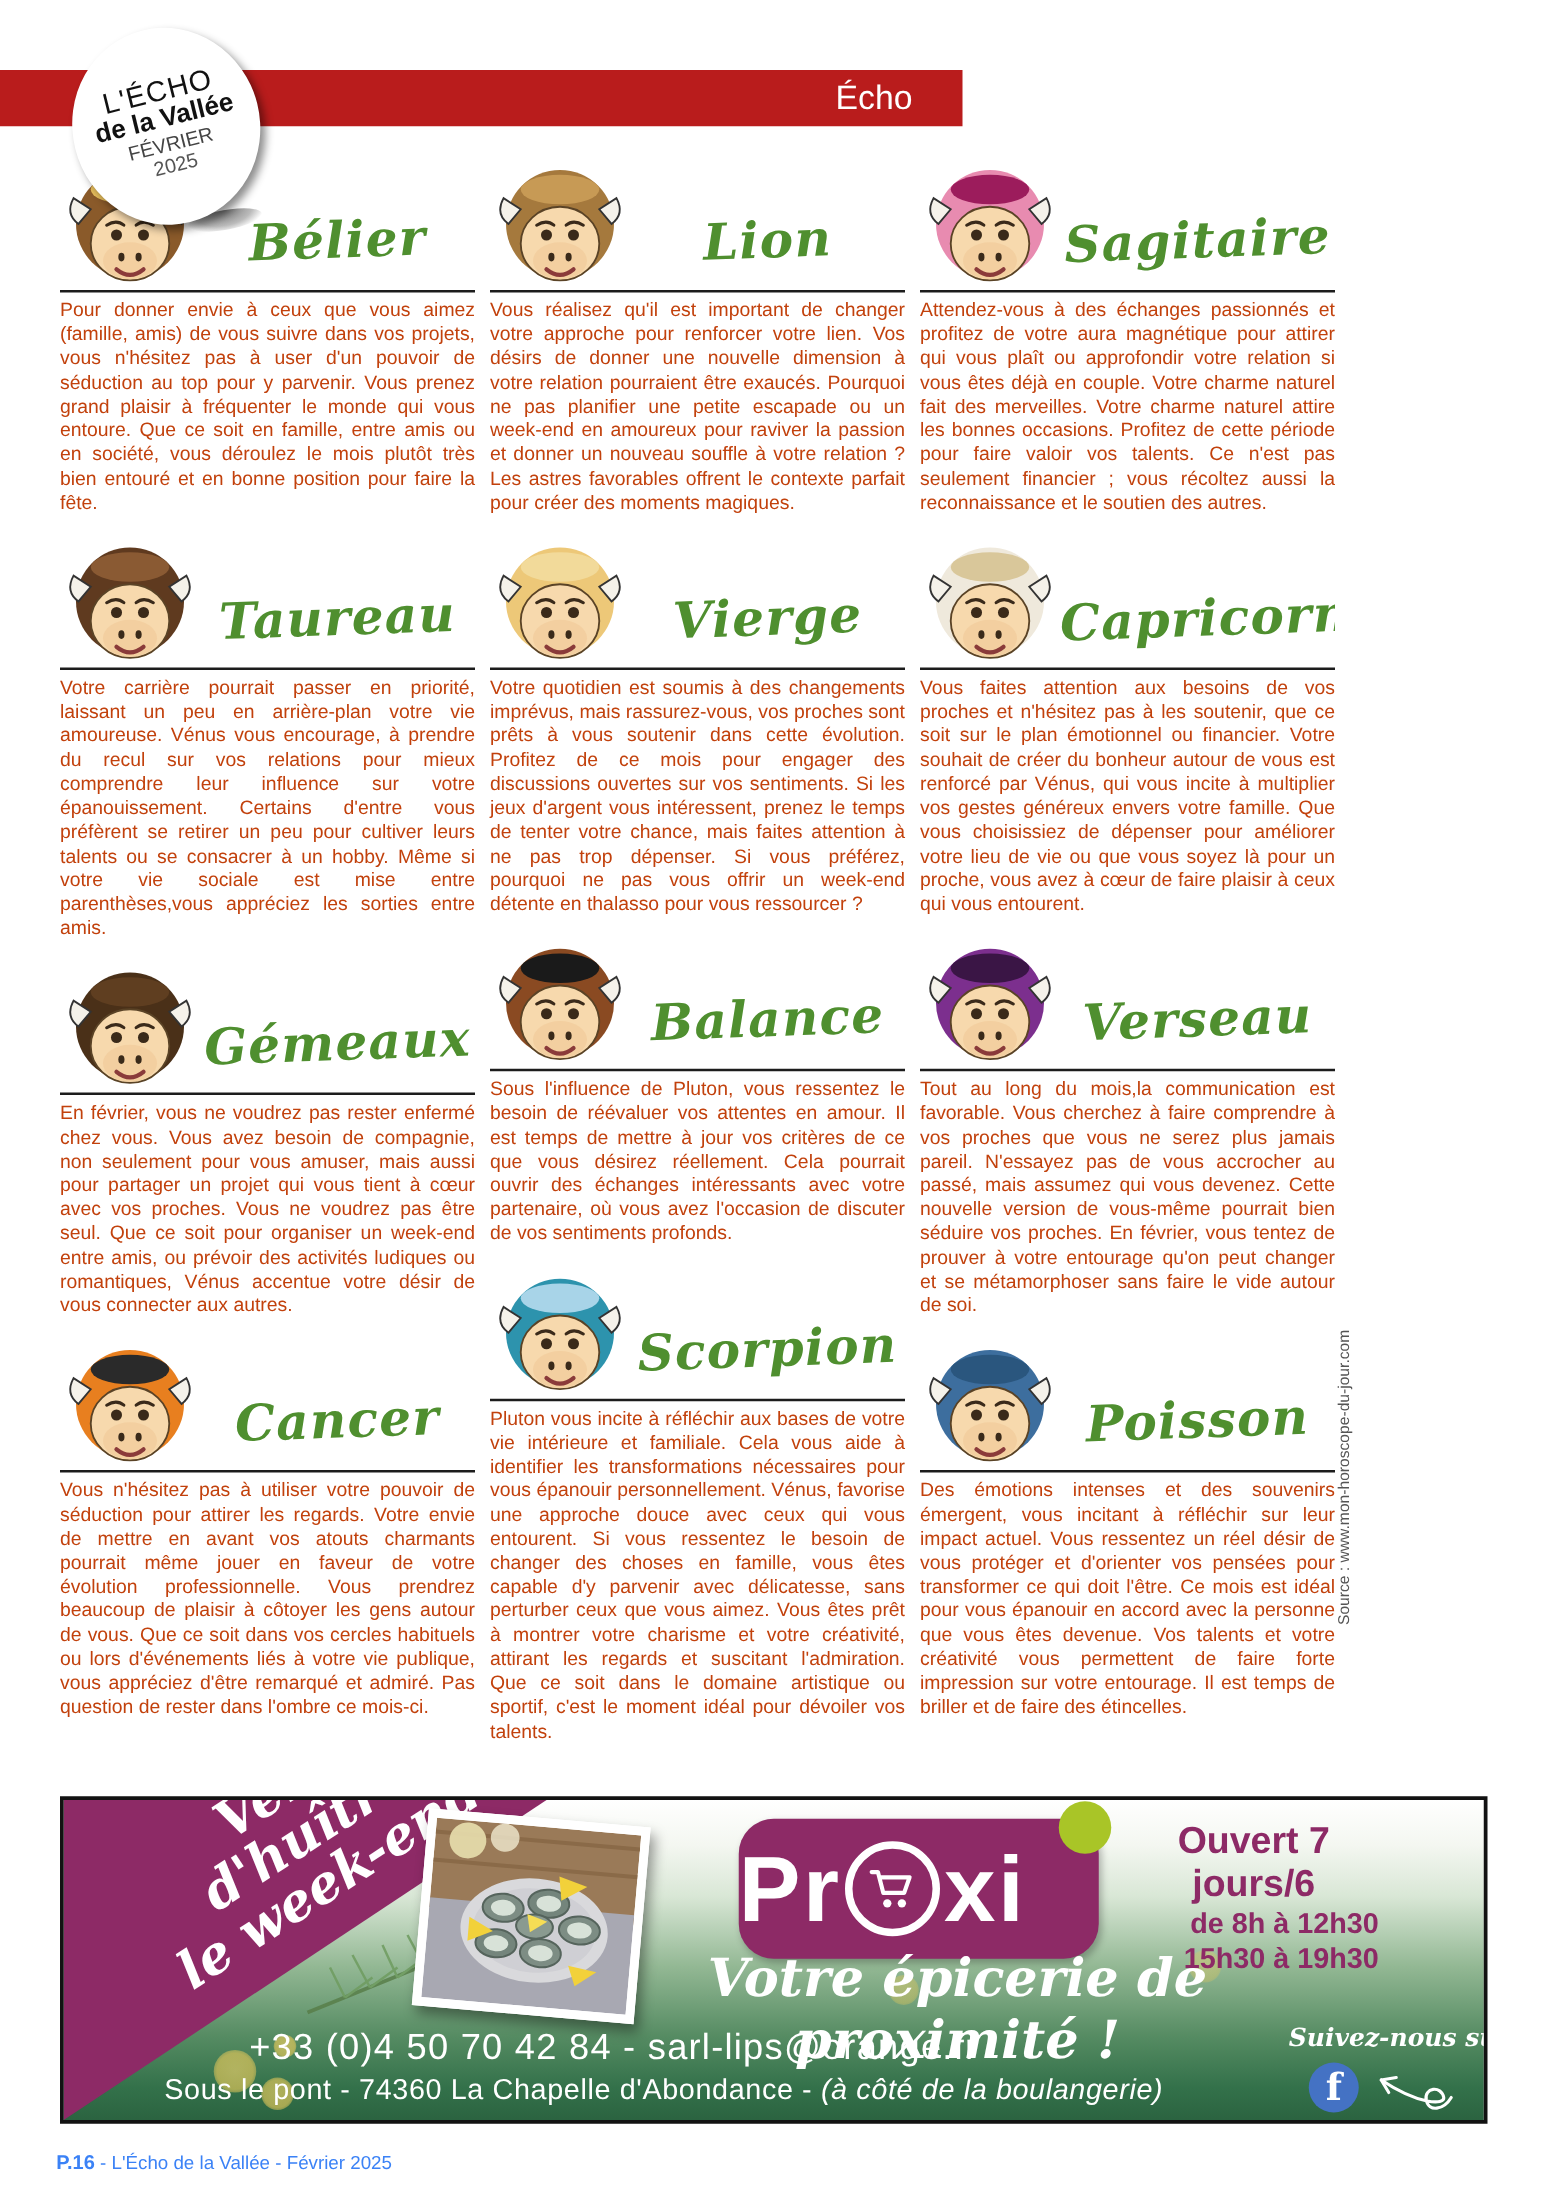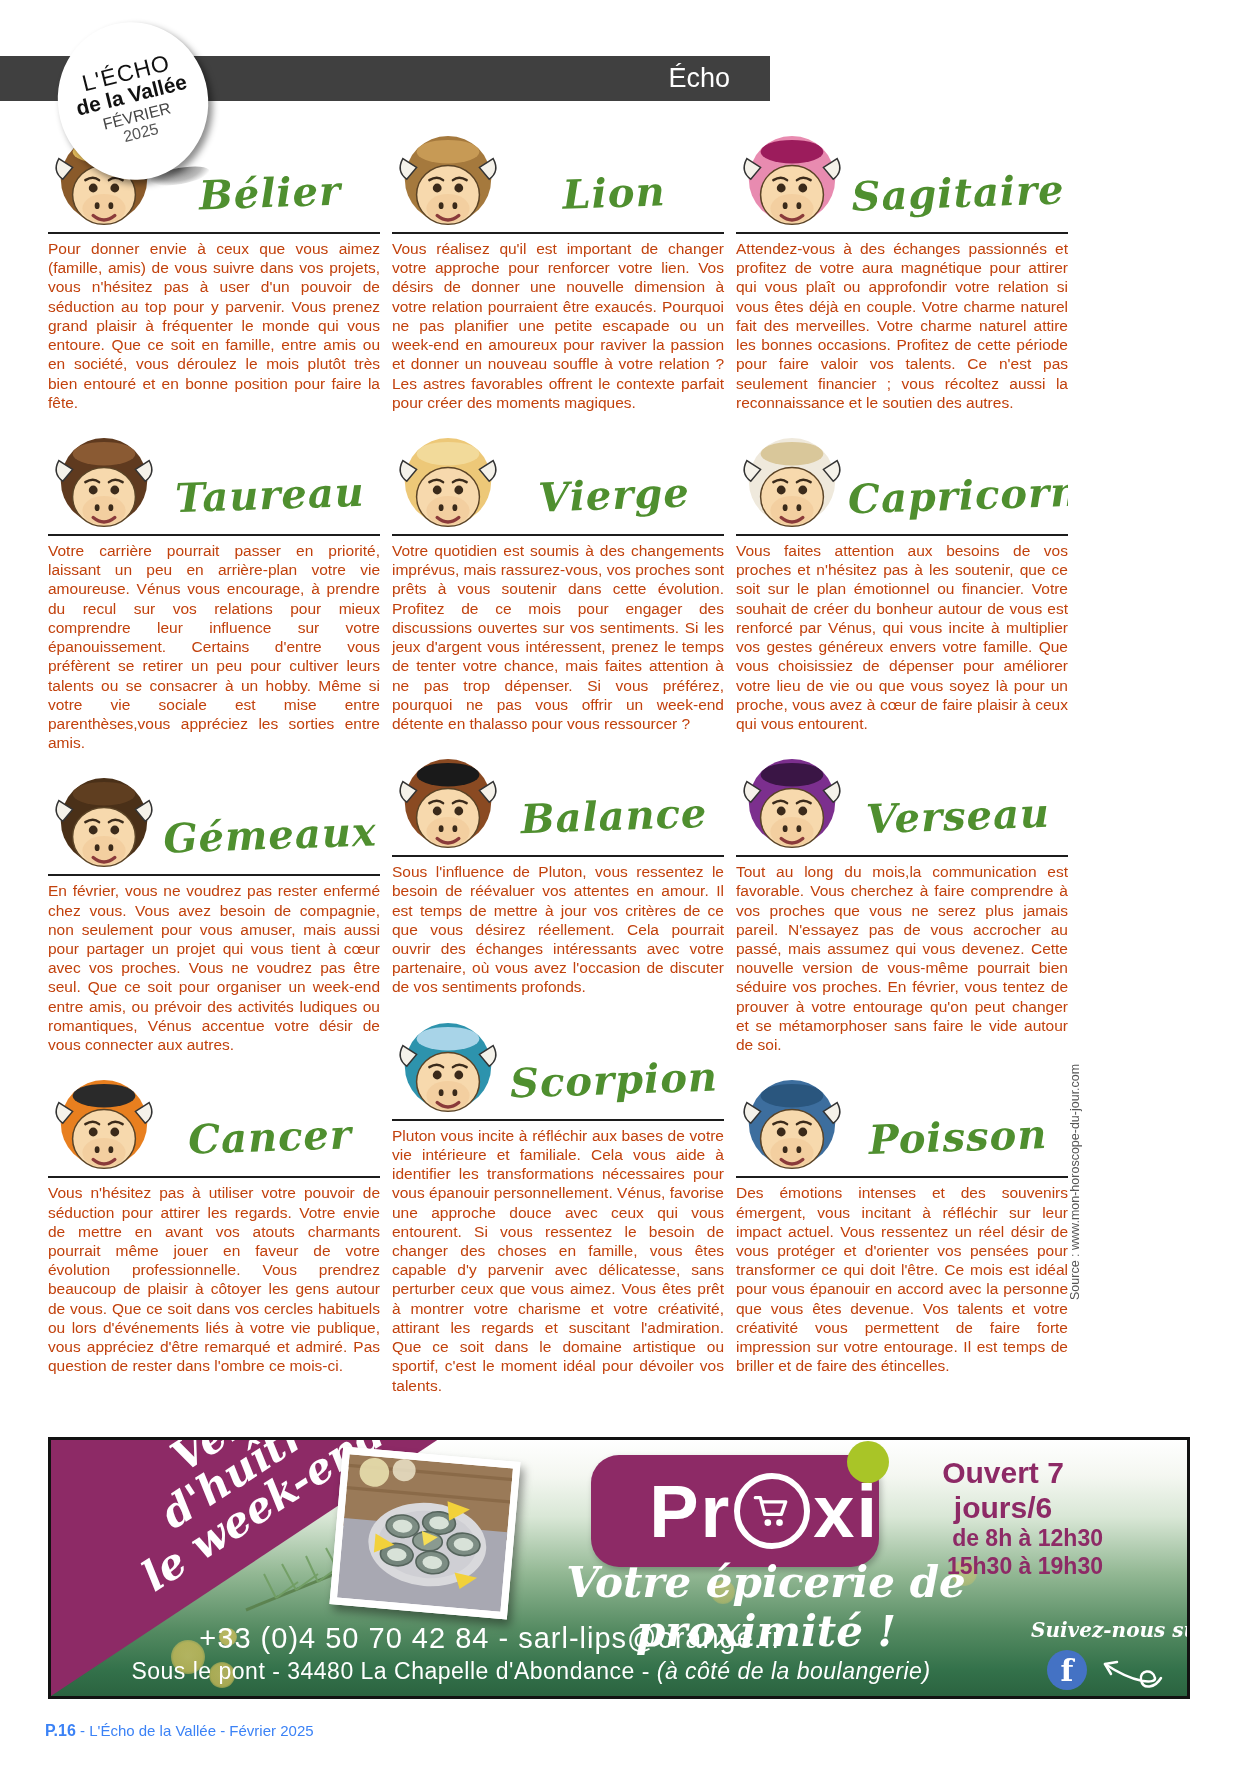--- a/index.html
+++ b/index.html
@@ -1,20 +1,20 @@
 <!DOCTYPE html>
 <html><head>
 <meta charset="utf-8">
 <style>
   html,body{margin:0;padding:0;background:#fff;}
   .page{position:relative;width:1252px;height:1766px;background:#fff;overflow:hidden;
         font-family:"Liberation Sans",sans-serif;color:#3c3c3c;}
 
   
-  .green-bar{position:absolute;left:0;top:56px;width:770px;height:45px;background:#404040;
+  .green-bar{position:absolute;left:0;top:56px;width:770px;height:45px;background:#b91c1c;
              display:flex;align-items:center;justify-content:flex-end;padding-right:30px;box-sizing:border-box;}
   .bar-prefix{color:#fff;font-size:27px;font-weight:300;margin-right:10px;}
   .bar-title{color:#fff;font-size:29px;font-weight:bold;letter-spacing:.5px;}
   .badge{position:absolute;left:58px;top:22px;width:150px;height:158px;background:#fff;border-radius:50%;
          box-shadow:3px 5px 7px rgba(0,0,0,.45);transform:rotate(-14deg);display:flex;flex-direction:column;
          align-items:center;justify-content:center;z-index:3;color:#111;text-align:center;line-height:1.05;}
   .badge .b1{font-size:23px;letter-spacing:1px;}
   .badge .b2{font-size:21px;font-weight:bold;}
   .badge .b3{font-size:16px;color:#444;margin-top:3px;}
   .badge .b4{font-size:16px;color:#555;}
@@ -40,21 +40,21 @@
       clip-path:polygon(0 0,34% 0,0 100%);background:#8d2a66;}
   .ad-banner{position:absolute;left:18px;top:66px;width:360px;transform:rotate(-33deg);transform-origin:left top;
       color:#fff;font-family:"DejaVu Serif",serif;font-style:italic;font-weight:bold;text-align:center;
       font-size:42px;line-height:1.0;}
   .pine{position:absolute;left:185px;top:55px;opacity:.9;}
   .bokeh{position:absolute;border-radius:50%;background:radial-gradient(circle,#f0d268 0%,#e8ca5a 60%,rgba(232,202,90,0) 100%);opacity:.65;}
   .photo{position:absolute;left:285px;top:14px;width:178px;height:158px;background:#fff;border:7px solid #fff;
       box-shadow:4px 6px 10px rgba(0,0,0,.4);transform:rotate(5deg);box-sizing:border-box;}
   .photo svg{display:block;width:100%;height:100%;}
   .proxi-logo{position:absolute;left:540px;top:15px;width:288px;height:112px;background:#8d2a66;border-radius:28px;
-      display:flex;align-items:center;justify-content:flex-end;box-shadow:2px 3px 6px rgba(0,0,0,.25);}
+      display:flex;align-items:center;justify-content:flex-start;box-shadow:2px 3px 6px rgba(0,0,0,.25);}
   .proxi-logo span.ltr{color:#fff;font-size:74px;font-weight:bold;letter-spacing:2px;font-family:"Liberation Sans",sans-serif;}
   .o-cart{width:64px;height:64px;border-radius:50%;border:6px solid #fff;display:flex;align-items:center;justify-content:center;margin:0 3px;}
   .lime-dot{position:absolute;right:-10px;top:-14px;width:42px;height:42px;border-radius:50%;background:#a9c527;}
   .hours{position:absolute;left:852px;top:16px;width:200px;text-align:center;color:#8d2a66;}
   .hours .h1{font-size:30px;font-weight:bold;line-height:1.15;}
   .hours .h2,.hours .h3{font-size:23px;font-weight:bold;line-height:1.2;text-align:right;}
   .tagline{position:absolute;left:450px;top:118px;width:530px;text-align:center;color:#fff;
       font-family:"DejaVu Serif",serif;font-style:italic;font-weight:bold;font-size:42px;}
   .phone-line{position:absolute;left:140px;top:182px;width:600px;text-align:center;color:#fff;font-size:29px;letter-spacing:1px;}
   .address-line{position:absolute;left:40px;top:218px;width:880px;text-align:center;color:#fff;font-size:23px;letter-spacing:.5px;}
@@ -433,21 +433,21 @@
       <div class="h1">Ouvert 7 jours/6</div>
       <div class="h2">de 8h à 12h30</div>
       <div class="h3">15h30 à 19h30</div>
     </div>
 
     <div class="tagline">Votre épicerie de proximité !</div>
 
     <div class="phone-line">+33 (0)4 50 70 42 84 - sarl-lips@orange.fr</div>
 
     <div class="address-line">
-      <span>Sous le pont - 34480 La Chapelle d'Abondance - </span><span class="address-note">(à côté de la boulangerie)</span>
+      <span>Sous le pont - 74360 La Chapelle d'Abondance - </span><span class="address-note">(à côté de la boulangerie)</span>
     </div>
 
     <div class="social">
       <div class="social-label">Suivez-nous sur</div>
       <div class="fb-row">
         <span class="fb-icon">f</span>
         <svg width="70" height="44" viewBox="0 0 70 44">
           <path d="M66,30 C60,40 48,42 46,32 C44,22 58,20 60,30 C61,36 40,36 10,16" stroke="#fff" stroke-width="2.5" fill="none" stroke-linecap="round"></path>
           <path d="M10,16 l12,-2 M10,16 l6,10" stroke="#fff" stroke-width="2.5" fill="none" stroke-linecap="round"></path>
         </svg>

